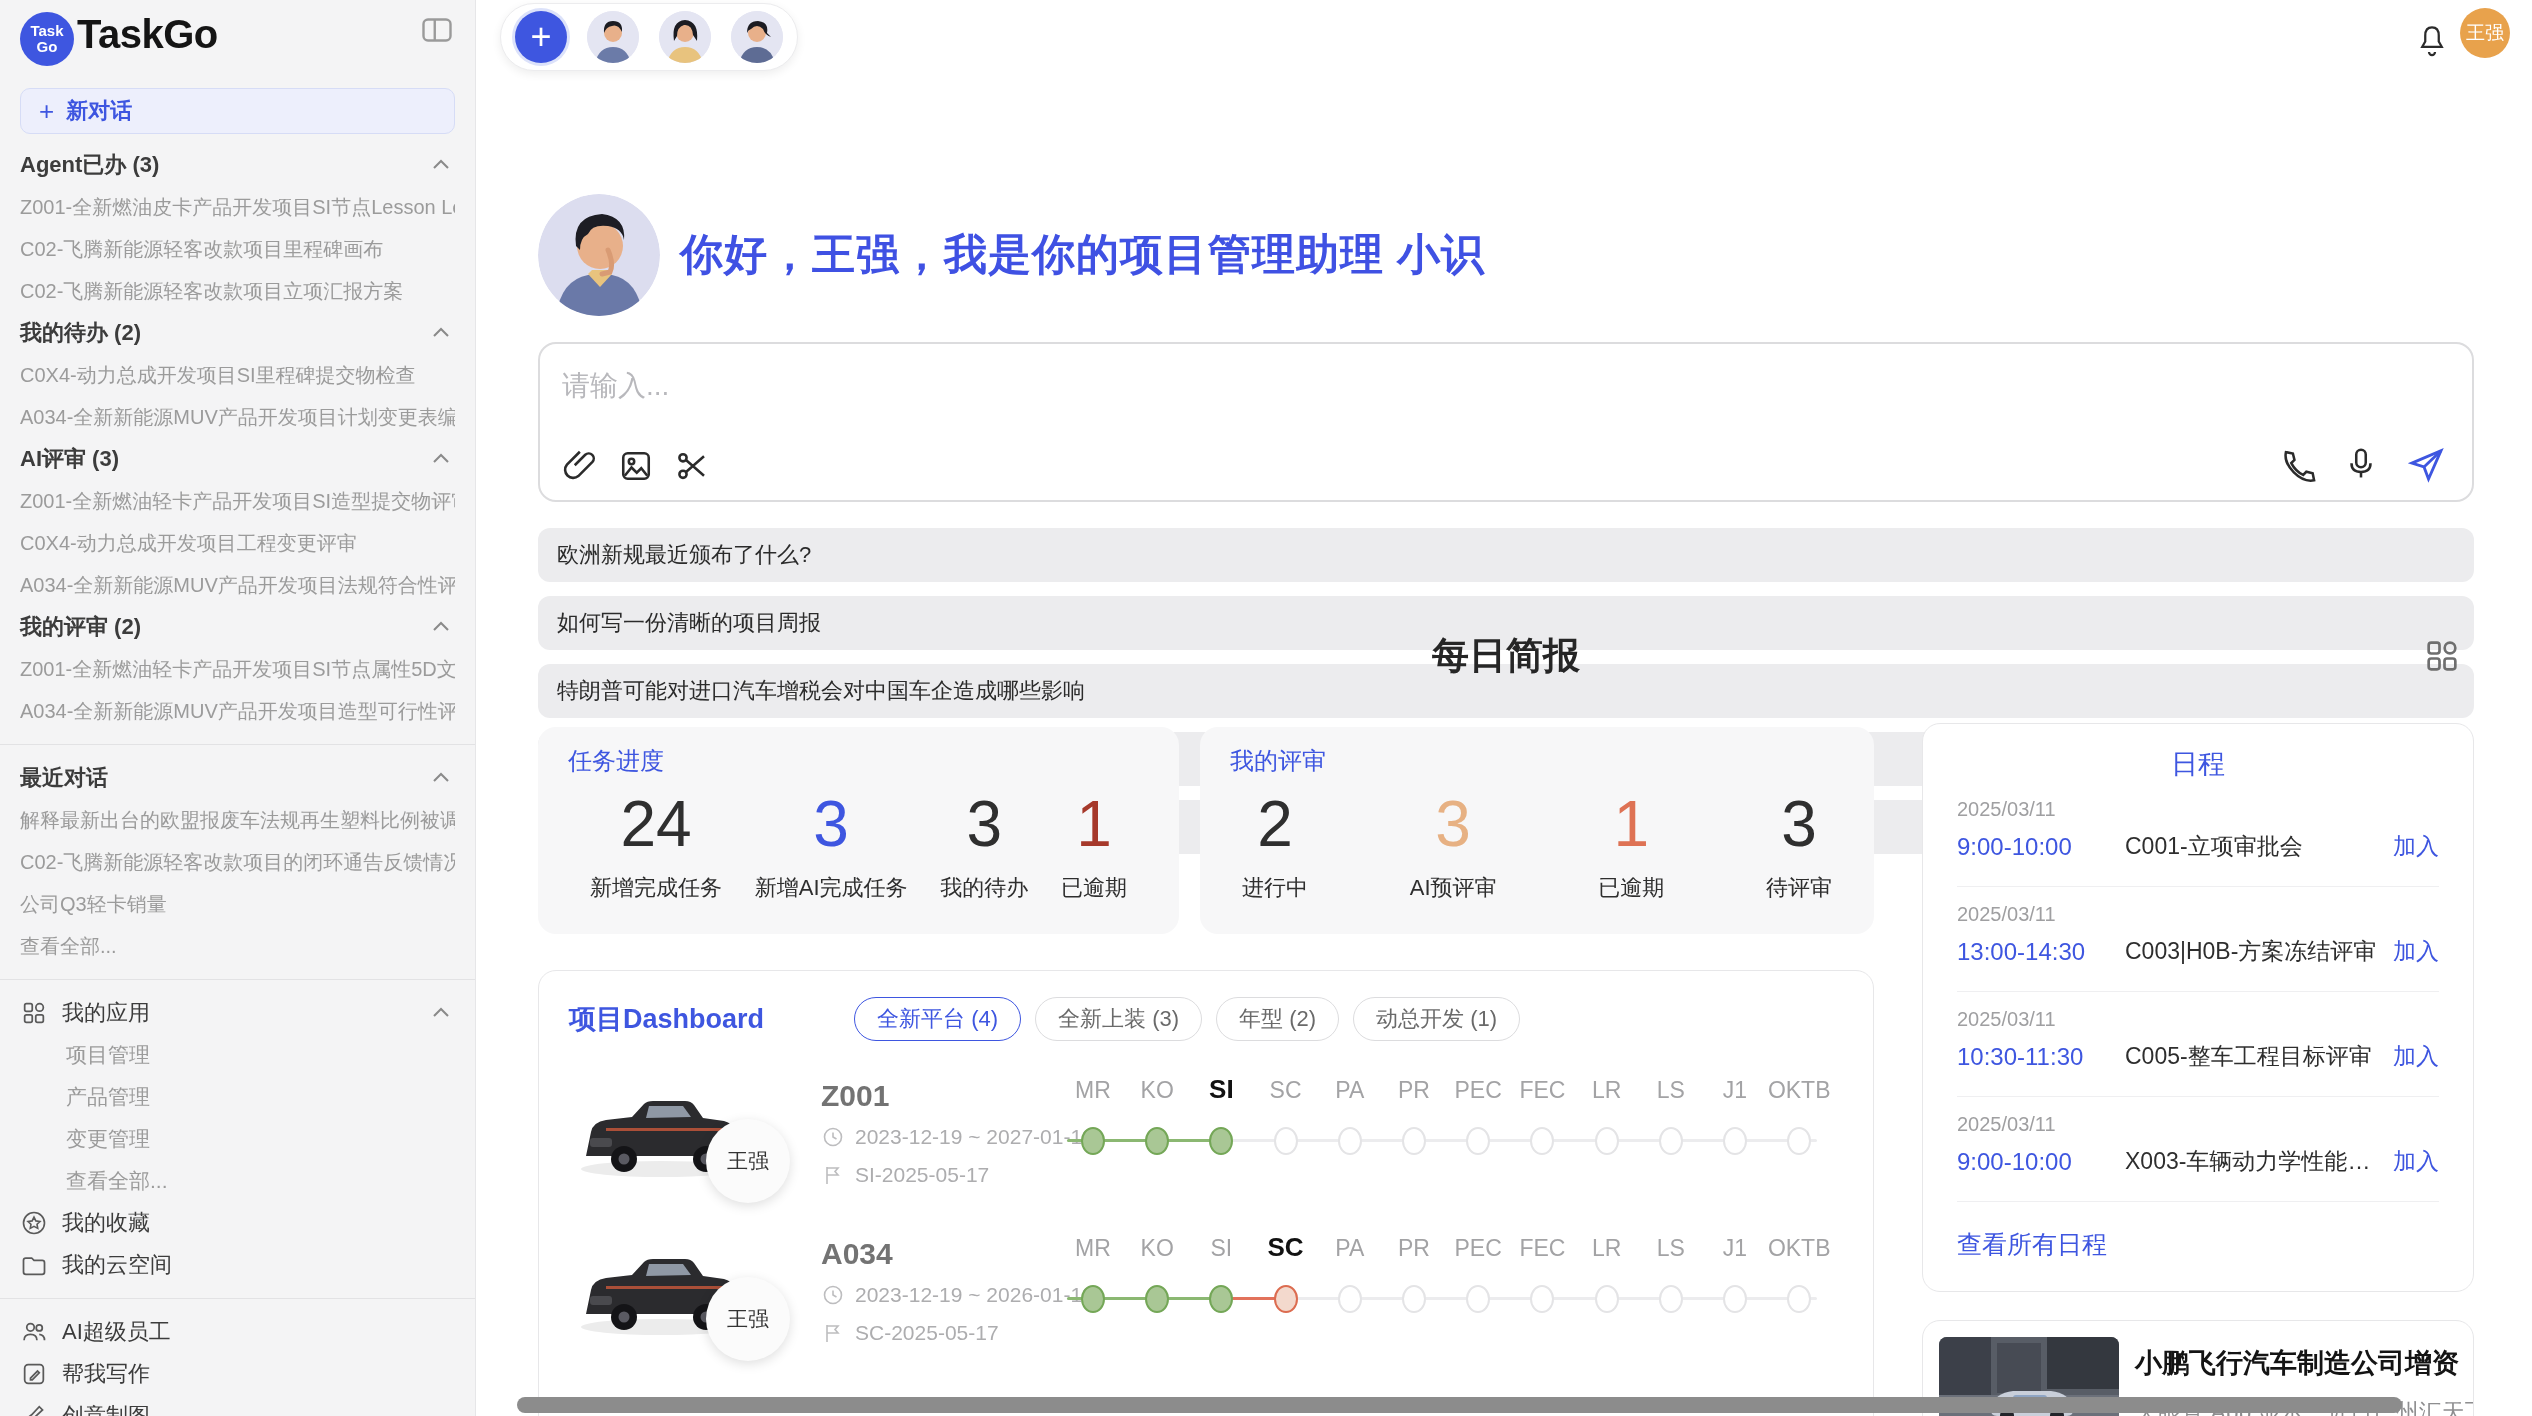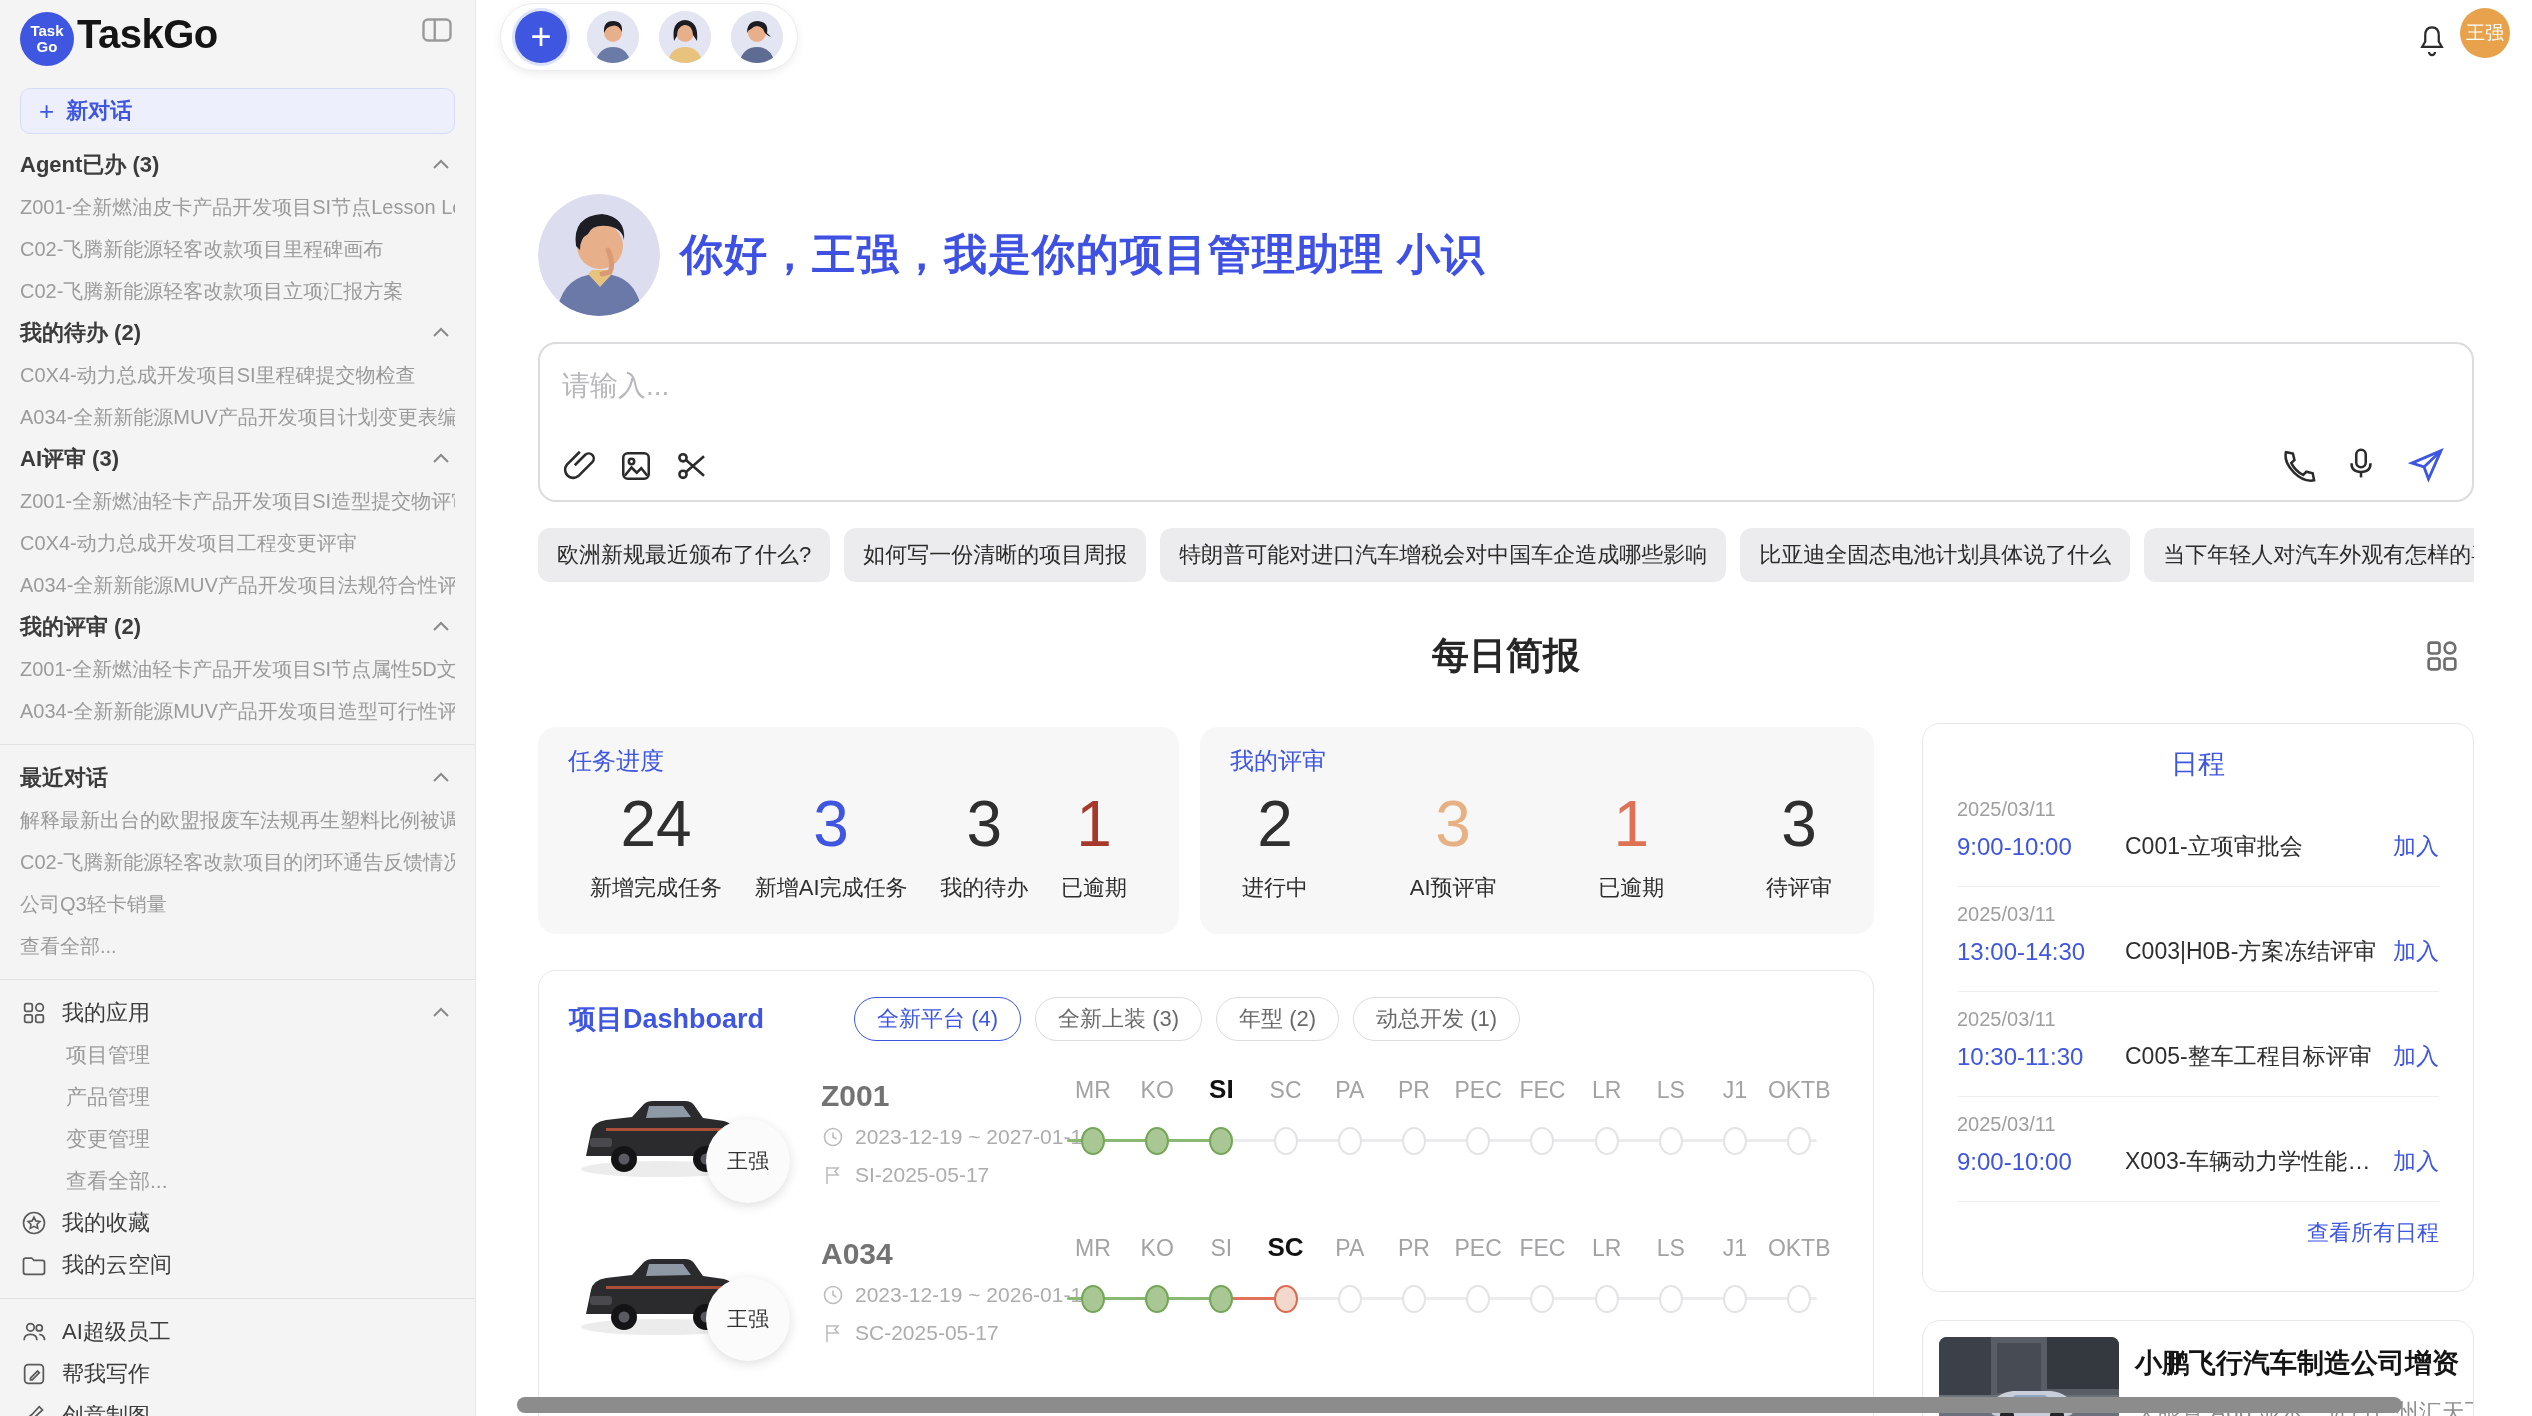--- a/index.html
+++ b/index.html
@@ -55,21 +55,21 @@
 
   .input-card { position:absolute; left:62px; top:342px; width:1936px; height:160px; border:2px solid #DCDCDE;
     border-radius:18px; background:#fff; }
   .chat-input { position:absolute; left:22px; top:14px; width:1200px; height:56px; border:none; outline:none;
     font-size:28px; color:#333; font-family:"Liberation Sans",sans-serif; background:transparent; }
   .chat-input::placeholder { color:#B8B8BC; }
   .input-icons-l { position:absolute; left:22px; bottom:16px; display:flex; gap:20px; align-items:center; }
   .input-icons-r { position:absolute; right:26px; bottom:16px; display:flex; gap:26px; align-items:center; }
   .icon-btn { cursor:pointer; background:none; border:none; padding:0; }
 
-  .chips { position:absolute; left:62px; top:528px; width:1936px; display:flex; gap:14px; overflow:hidden; }
+  .chips { position:absolute; left:62px; top:528px; width:1936px; display:flex; gap:14px; overflow:hidden;flex-direction:column; }
   .chip { flex:none; height:54px; line-height:54px; padding:0 19px; border-radius:12px; background:#ECECEE;
     font-size:22px; color:#2B2B2B; white-space:nowrap; cursor:pointer; }
 
   .briefing-header { position:absolute; left:62px; top:630px; width:1936px; height:52px; }
   .briefing-title { text-align:center; font-size:37px; font-weight:700; color:#262626; line-height:52px; }
   .briefing-grid-icon { position:absolute; right:12px; top:6px; cursor:pointer; }
 
   .stat-card { position:absolute; top:727px; height:207px; background:#F7F7F8; border-radius:18px; padding:18px 0 0 0; }
   .stat-card .sc-title { margin-left:30px; font-size:24px; color:#3E56E0; font-weight:500; }
   .stat-items { display:flex; justify-content:space-between; margin-top:10px; }
@@ -106,21 +106,21 @@
 
   .sched-card { position:absolute; left:1446px; top:723px; width:552px; height:569px; background:#fff;
     border:1px solid #E7E7E9; border-radius:18px; padding:22px 34px 0 34px; }
   .sched-title { text-align:center; font-size:27px; color:#3E56E0; font-weight:500; }
   .sched-event { padding:16px 0 24px 0; border-bottom:1px solid #EFEFF1; }
   .se-date { font-size:20px; color:#9F9FA1; }
   .se-row { display:flex; align-items:center; margin-top:10px; }
   .se-time { min-width:168px; font-size:24px; color:#3E56E0; font-weight:500; }
   .se-name { flex:1; font-size:23px; color:#2E2E2E; white-space:nowrap; overflow:hidden; text-overflow:ellipsis; }
   .se-join { font-size:23px; color:#3E56E0; cursor:pointer; margin-left:12px; }
-  .sched-viewall { text-align:right; font-size:22px; color:#3E56E0; margin-top:16px; cursor:pointer; }
+  .sched-viewall { text-align:left; font-size:25px; color:#3E56E0; margin-top:26px; cursor:pointer; }
 
   .news-card { position:absolute; left:1446px; top:1320px; width:552px; height:170px; background:#fff;
     border:1px solid #E7E7E9; border-radius:18px; padding:16px; display:flex; gap:16px; overflow:hidden; }
   .news-img { width:180px; height:86px; border-radius:8px; overflow:hidden; flex:none; }
   .news-title { font-size:27px; font-weight:700; color:#141414; margin-top:8px; }
   .news-snippet { font-size:23px; color:#8E8E90; margin-top:16px; white-space:nowrap; overflow:hidden; }
 
   .hscrollbar { position:absolute; left:41px; top:1397px; width:1885px; height:16px; background:#8C8C8C;
     border-radius:8px; cursor:pointer; }
 </style>

